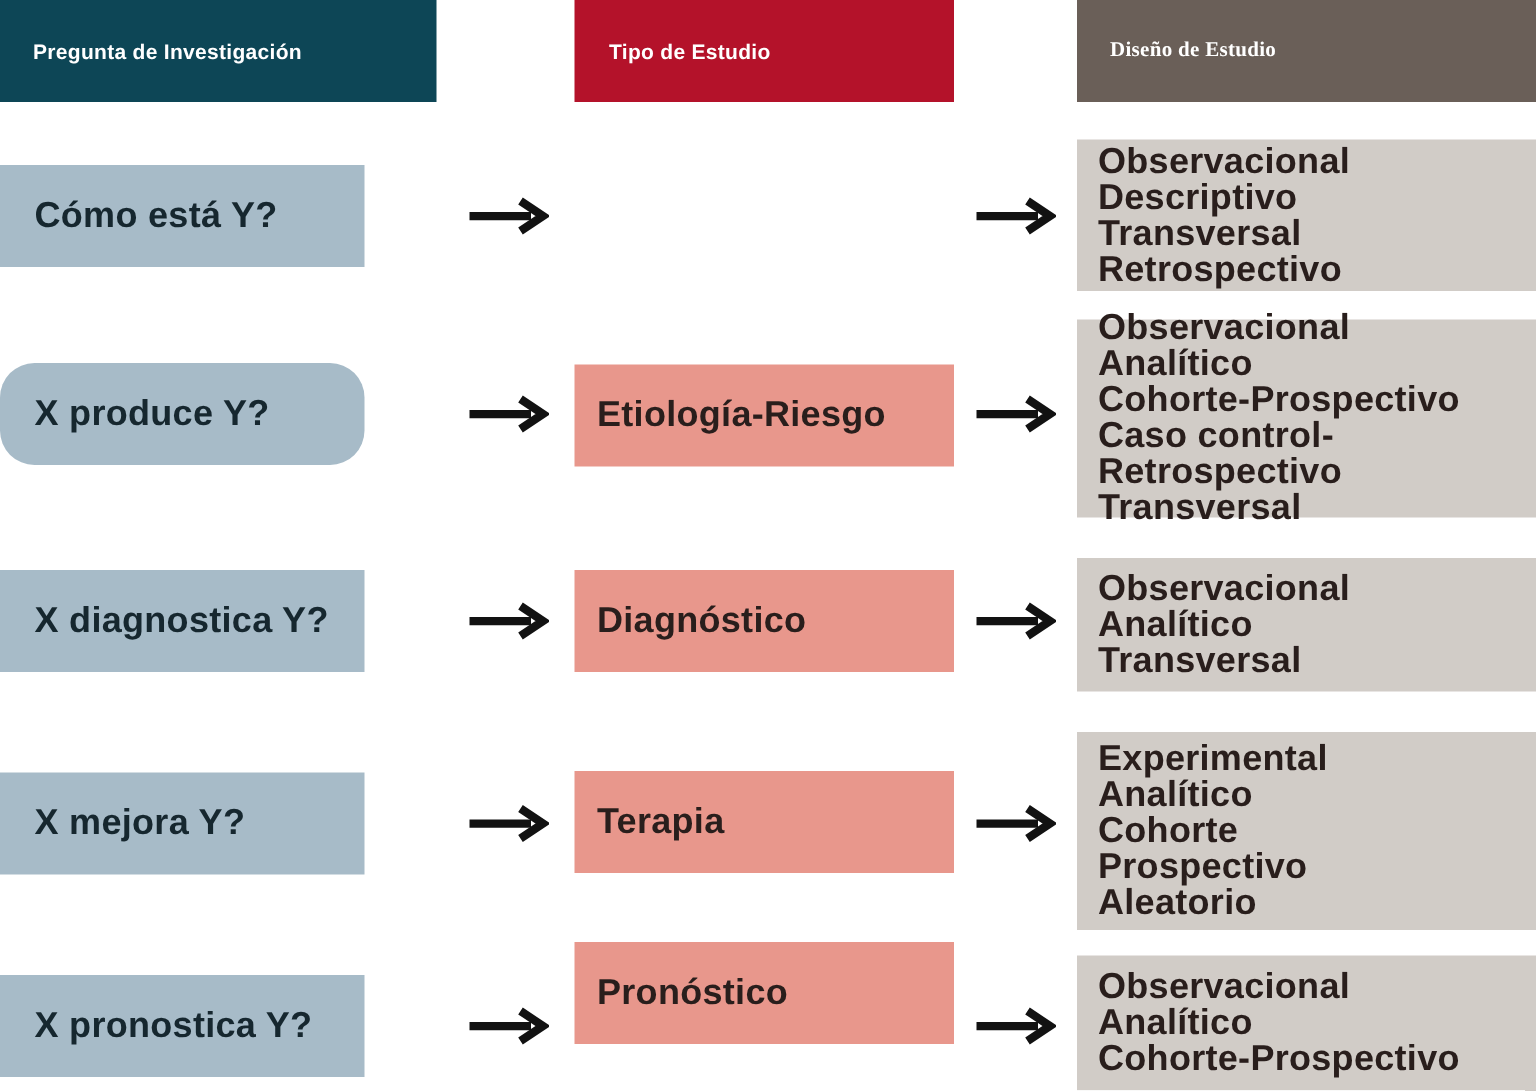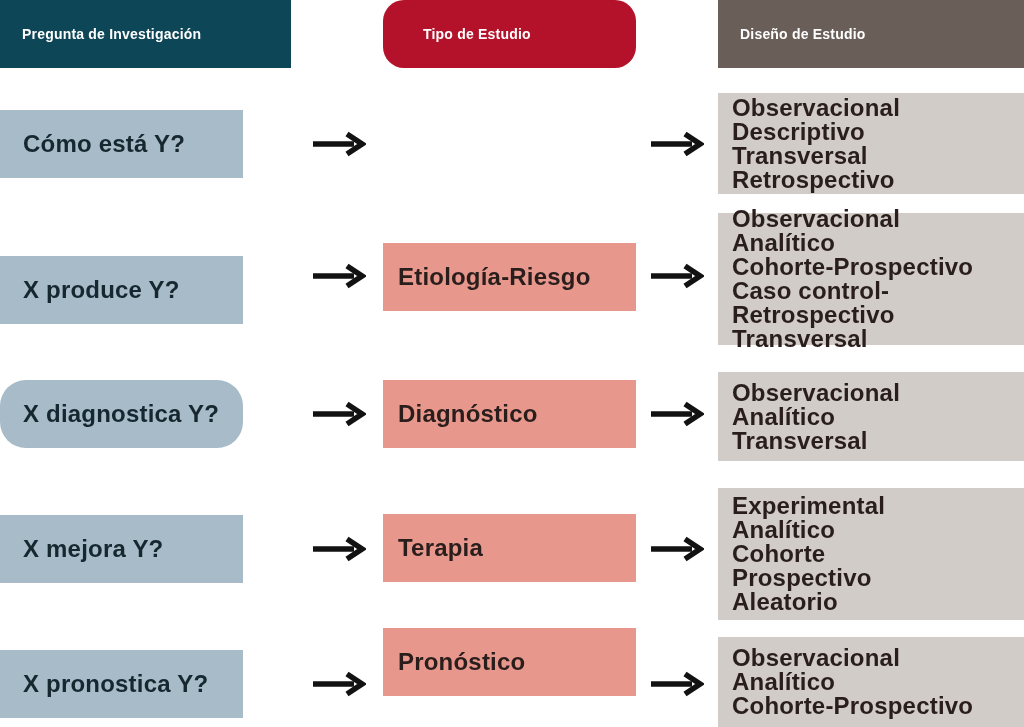--- a/index.html
+++ b/index.html
@@ -20,22 +20,22 @@
     top: 0;
     height: 68px;
     display: flex;
     align-items: center;
     color: var(--header-text, #ffffff);
     font-size: 14px;
     font-weight: 700;
     letter-spacing: 0.2px;
   }
   .hdr1 { left: 0;     width: 291px; padding-left: 22px; background: var(--question-header-bg, #0d4656); }
-  .hdr2 { left: 383px; width: 253px; padding-left: 40px; background: var(--type-header-bg, #b4122a); border-radius: 21px; }
-  .hdr3 { left: 718px; width: 306px; padding-left: 22px; background: var(--design-header-bg, #6a5f58); }
+  .hdr2 { left: 383px; width: 253px; padding-left: 23px; background: var(--type-header-bg, #b4122a); }
+  .hdr3 { left: 718px; width: 306px; padding-left: 22px; background: var(--design-header-bg, #6a5f58); font-family: Liberation Serif, serif; }
 
   
   .box {
     position: absolute;
     display: flex;
     align-items: center;
     font-weight: 700;
     font-size: 24px;
     letter-spacing: 0.2px;
     line-height: 24px;
@@ -51,21 +51,21 @@
     background: var(--type-box-bg, #e8978c);
     color: var(--box-text, #291e1c);
   }
   .d {
     left: 718px; width: 306px; padding-left: 14px;
     background: var(--design-box-bg, #d1ccc7);
     color: var(--box-text, #291e1c);
     line-height: 24px;
   }
 
-  .q0 { top: 110px; } .q1 { top: 256px; } .q2 { top: 380px; border-radius: 26px; } .q3 { top: 515px; } .q4 { top: 650px; }
+  .q0 { top: 110px; } .q1 { top: 242px; border-radius: 23px; } .q2 { top: 380px; } .q3 { top: 515px; } .q4 { top: 650px; }
   .t0 { top: 110px; } .t1 { top: 243px; } .t2 { top: 380px; } .t3 { top: 514px; } .t4 { top: 628px; }
   .d0 { top: 93px;  height: 101px; }
   .d1 { top: 213px; height: 132px; }
   .d2 { top: 372px; height: 89px;  }
   .d3 { top: 488px; height: 132px; }
   .d4 { top: 637px; height: 90px;  }
 
   
   .arrow { position: absolute; width: 54px; height: 26px; }
   .arrow line, .arrow path {

